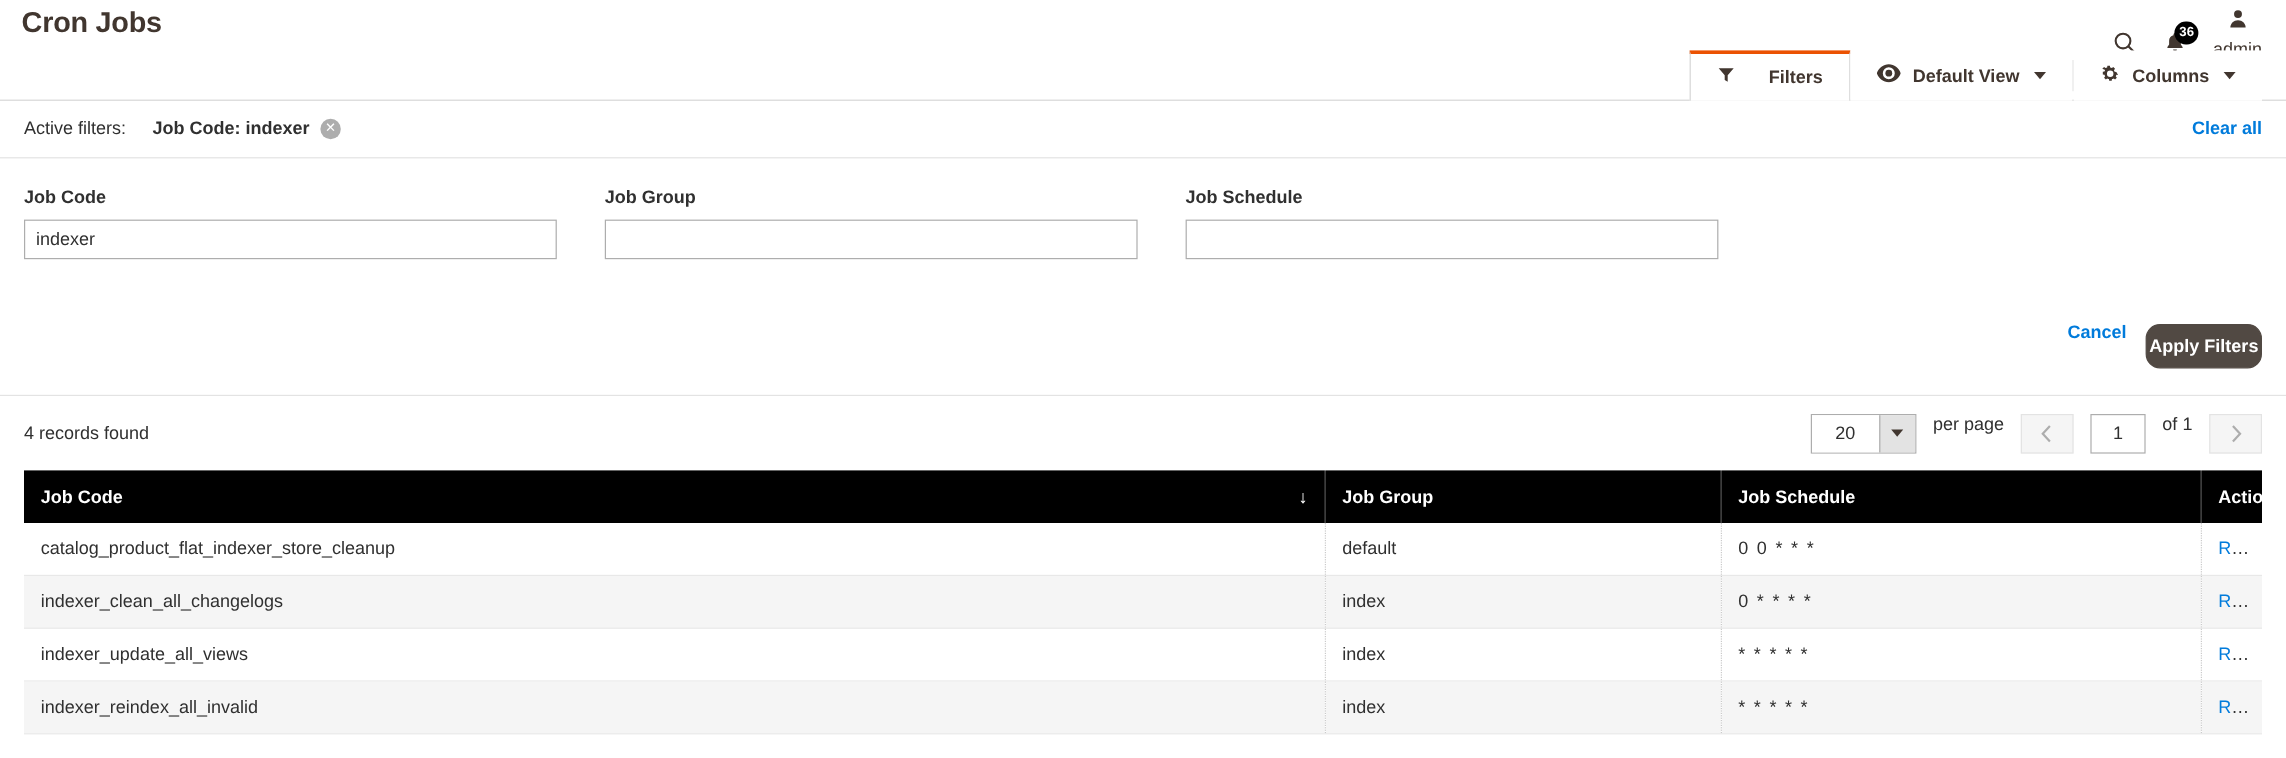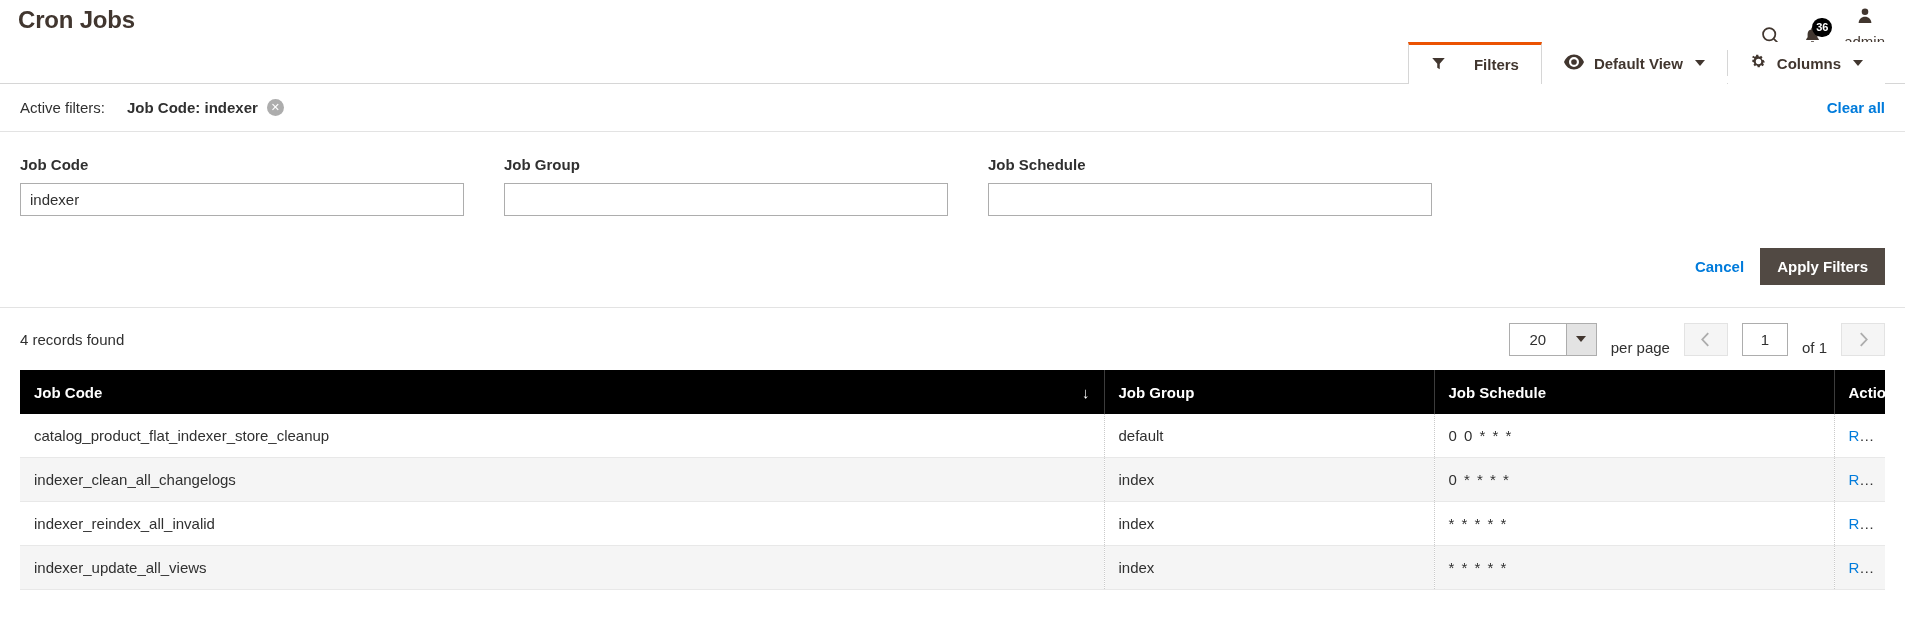--- a/index.html
+++ b/index.html
@@ -209,40 +209,41 @@
     background: none;
     border: none;
     font-family: "Liberation Sans", sans-serif;
   }
   .btn-apply {
     background: #514943;
     color: #ffffff;
     border: 1px solid #514943;
     font-size: 15px;
     font-weight: bold;
-    padding: 9px 16px;
+    padding: 9px 2px;
     cursor: pointer;
     font-family: "Liberation Sans", sans-serif;
-    border-radius: 0;
+    border-radius: 12px;
+    margin-top: 22px;
   }
 
   
   .grid-toolbar {
     position: relative;
     height: 62px;
     padding: 0 20px;
     display: flex;
     align-items: center;
   }
   .records-found { font-size: 15px; color: #303030; }
   .pager {
     position: absolute;
     right: 20px;
     display: flex;
-    align-items: flex-end;
+    align-items: flex-start;
     gap: 14px;
   }
   .per-page-select {
     display: flex;
     align-items: stretch;
     border: 1px solid #adadad;
     height: 33px;
     cursor: pointer;
   }
   .per-page-value {
@@ -504,29 +505,29 @@
       </tr>
       <tr>
         <td>indexer_clean_all_changelogs</td>
         <td>index</td>
         <td class="cell-sched">0 * * * *</td>
         <td>
           <span class="run-link">Run</span>
         </td>
       </tr>
       <tr>
-        <td>indexer_reindex_all_invalid</td>
+        <td>indexer_update_all_views</td>
         <td>index</td>
         <td class="cell-sched">* * * * *</td>
         <td>
           <span class="run-link">Run</span>
         </td>
       </tr>
       <tr>
-        <td>indexer_update_all_views</td>
+        <td>indexer_reindex_all_invalid</td>
         <td>index</td>
         <td class="cell-sched">* * * * *</td>
         <td>
           <span class="run-link">Run</span>
         </td>
       </tr>
     </tbody>
   </table>
 </div>
 

